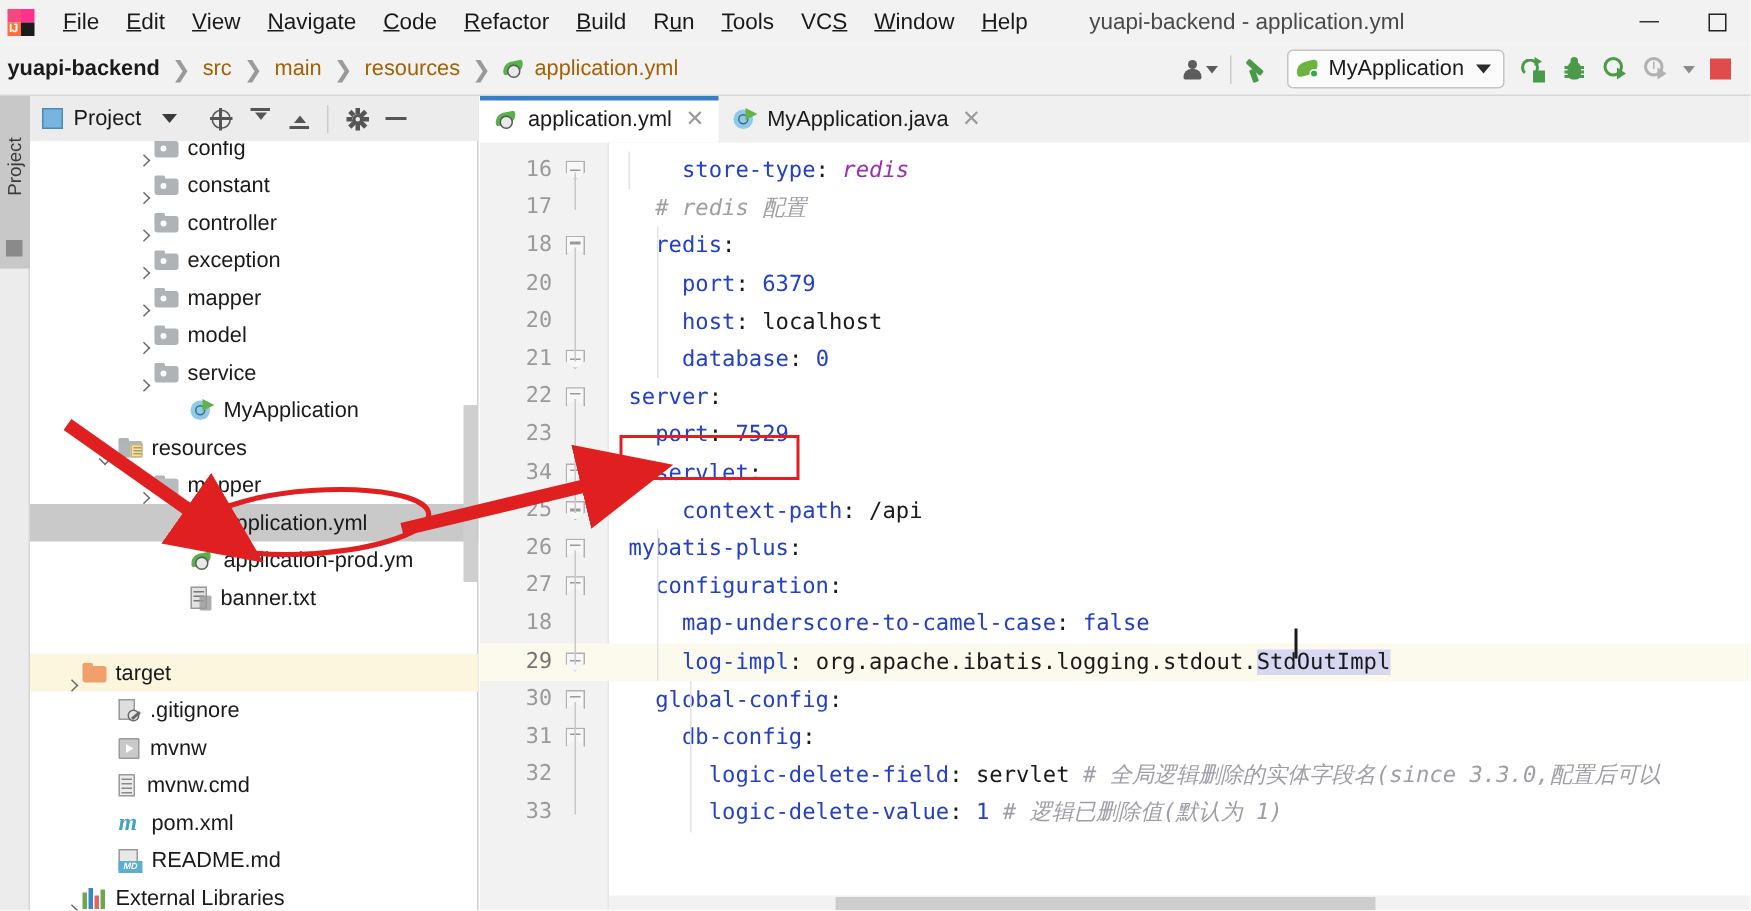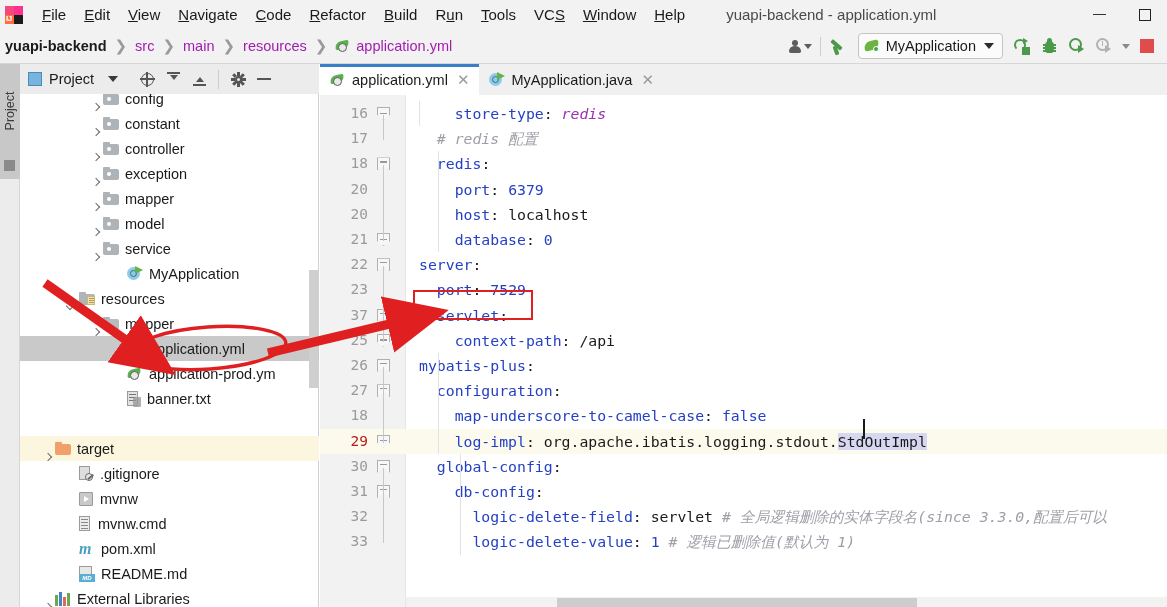--- a/index.html
+++ b/index.html
@@ -50,21 +50,21 @@
   .navbar {
     position: absolute; left: 0; top: 29px; width: 1167px; height: 35px;
     background: #f2f2f2; border-bottom: 1px solid #d6d6d6;
     display: flex; align-items: center; font-size: 14.5px;
   }
   .crumb { display: flex; align-items: center; white-space: nowrap; }
   .crumb-root { font-weight: bold; color: #1a1a1a; padding-left: 5px; }
   .crumb-sep {
     color: #9a9a9a; font-size: 15px; padding: 0 8px; font-weight: 300;
   }
-  .crumb-txt { color: #a21caf; }
+  .crumb-txt { color: #a16207; }
   .yml-icon {
     width: 16px; height: 16px; position: relative; margin-right: 5px; flex: none;
     display:inline-block; vertical-align: middle;
   }
   .yml-icon .leaf {
     position: absolute; left: 0; top: 3px; width: 14px; height: 8px;
     background: #59b14b; border-radius: 8px 2px 8px 2px; transform: rotate(-12deg);
   }
   .yml-icon .ring {
     position: absolute; left: 3px; top: 5px; width: 9px; height: 9px;
@@ -236,21 +236,21 @@
   .cline .ln {
     position:absolute; left:0; width:48px; text-align:right;
     font-family:"DejaVu Sans Mono", monospace; font-size:14.5px; color:#9a9a9a;
     line-height:25.2px;
   }
   .cline .code {
     position:absolute; left:99px; font-family:"DejaVu Sans Mono", monospace;
     font-size:14.8px; line-height:25.2px; white-space:pre; color:#1a1a1a;
   }
   .cline.cur { background:#fcfaed; }
-  .cline.cur .ln { color:#b91c1c; }
+  .cline.cur .ln { color:#737373; }
   .k { color:#2440c4; }       
   .v { color:#1a1a1a; }       
   .num { color:#2440c4; }     
   .str { color:#9b2fae; font-style:italic; } 
   .cmt { color:#9e9ea8; font-style:italic; } 
   .sel-hl { background:#d7d7f2; }
 
   
   .fold { position:absolute; left:57px; width:13px; height:13px; }
   .fold .body { position:absolute; left:0; top:0; width:13px; height:13px; }
@@ -699,21 +699,21 @@
           </div>
           <div class="cline" style="top: 157.2px;">
             <span class="ln">22</span>
             <span class="code"><span class="k">server</span><span class="v">:</span></span>
           </div>
           <div class="cline" style="top: 182.4px;">
             <span class="ln">23</span>
             <span class="code">  <span class="k">port</span><span class="v">:</span> <span class="num">7529</span></span>
           </div>
           <div class="cline" style="top: 207.6px;">
-            <span class="ln">37</span>
+            <span class="ln">34</span>
             <span class="code">  <span class="k">servlet</span><span class="v">:</span></span>
           </div>
           <div class="cline" style="top: 232.8px;">
             <span class="ln">25</span>
             <span class="code">    <span class="k">context-path</span><span class="v">:</span> <span class="v">/api</span></span>
           </div>
           <div class="cline" style="top: 258px;">
             <span class="ln">26</span>
             <span class="code"><span class="k">mybatis-plus</span><span class="v">:</span></span>
           </div>

